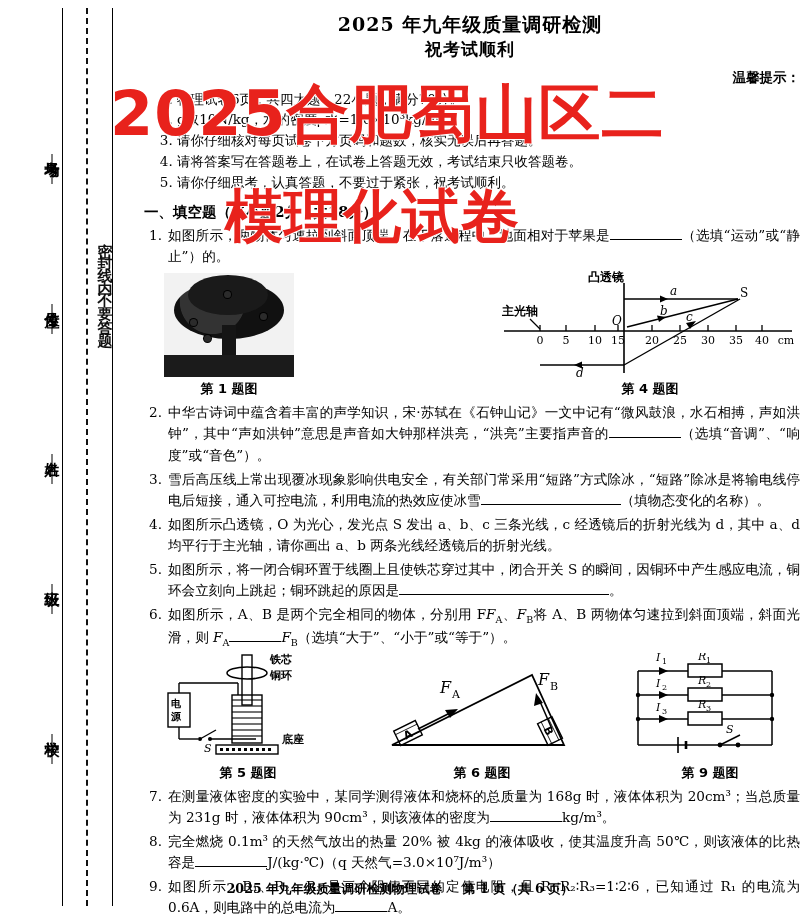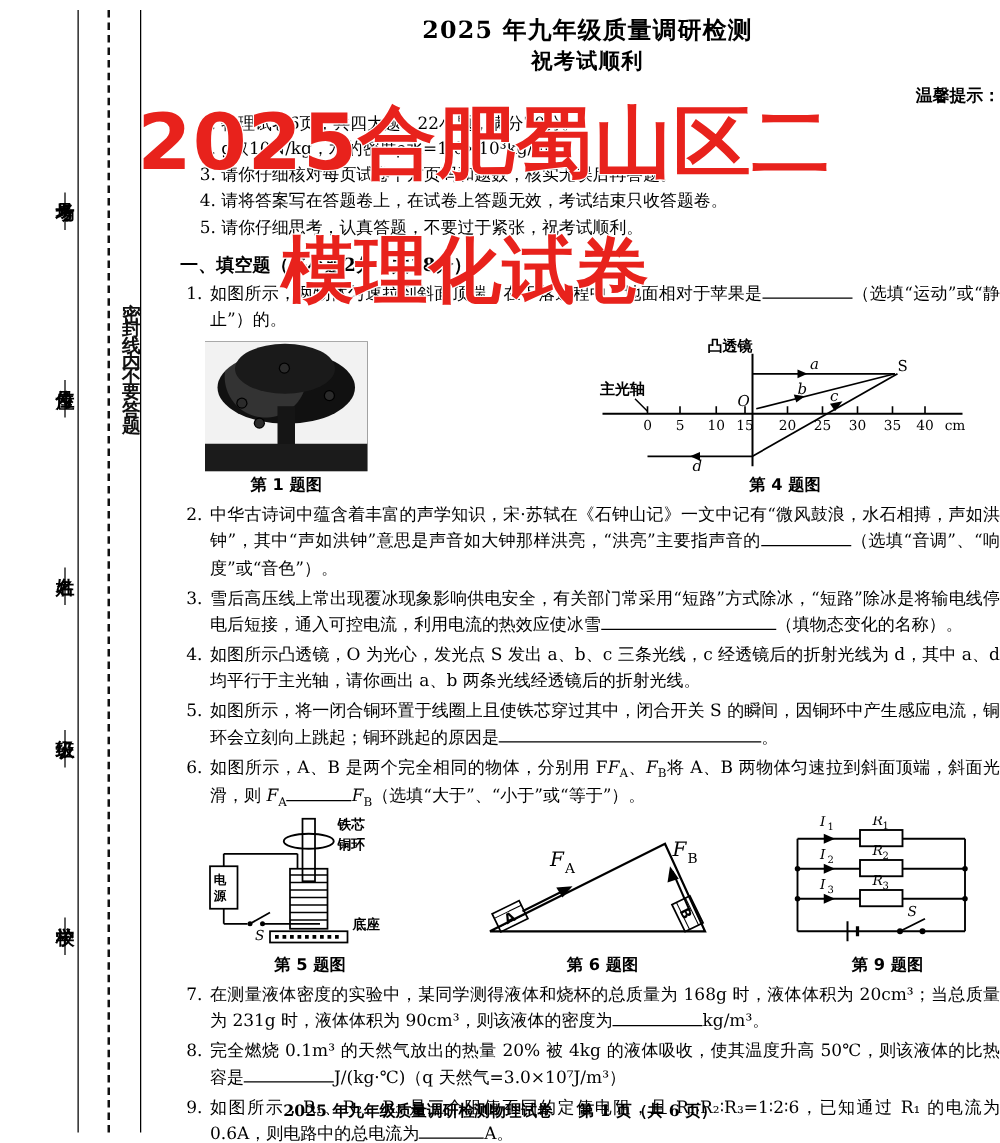--- a/index.html
+++ b/index.html
@@ -175,21 +175,21 @@
             <div class="trunk"></div>
             <div class="ground"></div>
             <div class="apple" style="left:26px;top:46px;"></div>
             <div class="apple" style="left:96px;top:40px;"></div>
             <div class="apple" style="left:60px;top:18px;"></div>
             <div class="apple" style="left:40px;top:62px;"></div>
           </div>
           <div class="cap">第 1 题图</div>
         </div>
 
-        <div class="figbox" style="margin-right:22px;">
+        <div class="figbox" style="">
           <svg width="300" height="108" viewBox="0 0 300 108">
 
             <line x1="4" y1="62" x2="292" y2="62" stroke="#000" stroke-width="1.6"></line>
 
             <line x1="124" y1="14" x2="124" y2="104" stroke="#000" stroke-width="1.6"></line>
 
             <g stroke="#000" stroke-width="1.3">
               <line x1="40" y1="56" x2="40" y2="62"></line>
               <line x1="66" y1="56" x2="66" y2="62"></line>
               <line x1="95" y1="56" x2="95" y2="62"></line>

